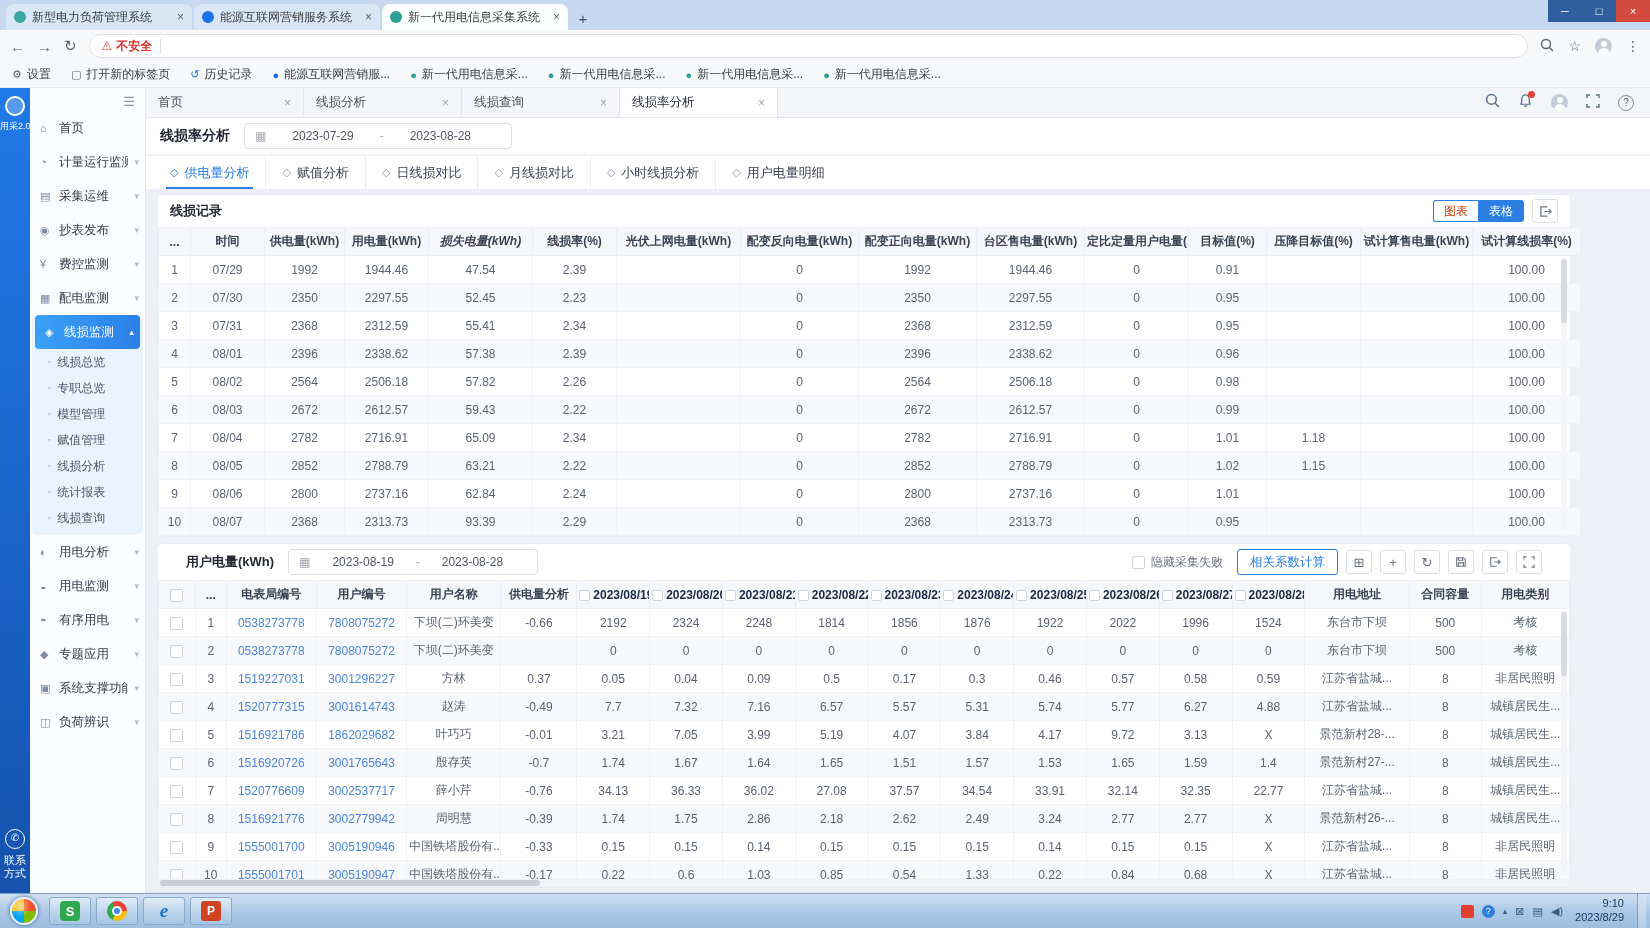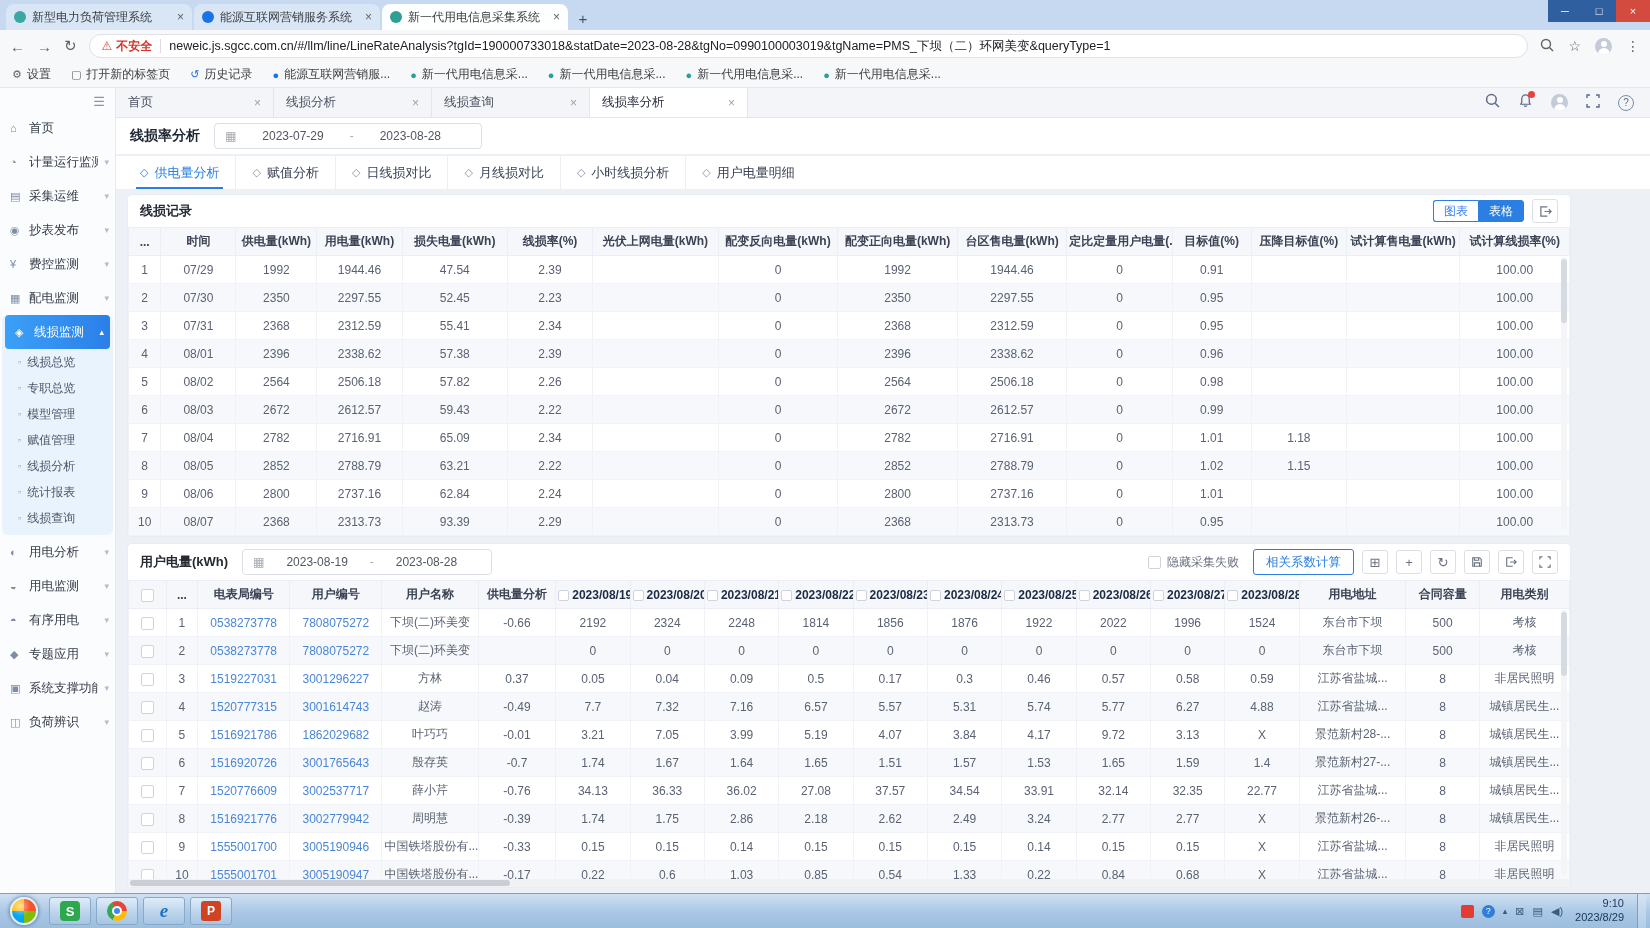--- a/index.html
+++ b/index.html
@@ -79,40 +79,40 @@
   .subtab.active { color:#2b7fe3; }
   .subtab.active .dia { color:#2b7fe3; }
   .subtab.active::after { content:""; position:absolute; left:12px; right:12px; bottom:0; height:2px; background:#2b7fe3; }
 
   .content { flex:1; padding:6px 80px 6px 12px; display:flex; flex-direction:column; min-height:0; }
   .card { background:#fff; border-radius:4px; box-shadow:0 0 0 1px #e9edf2; position:relative; }
   .card1 { margin-bottom:8px; flex:none; }
   .card-h { height:32px; display:flex; align-items:center; padding:0 12px; }
   .card-title { font-size:13px; font-weight:bold; color:#262b33; }
   .toggle { margin-left:auto; display:flex; }
-  .tg { height:22px; padding:0 10px; font-size:12px; display:flex; align-items:center; border:1px solid #2b7fe3; color:#3b82f6; background:#fff; }
+  .tg { height:22px; padding:0 10px; font-size:12px; display:flex; align-items:center; border:1px solid #2b7fe3; color:#c2410c; background:#fff; }
   .tg.on { background:#2b7fe3; color:#fff; }
   .tg:first-child { border-radius:3px 0 0 3px; border-right:none; }
   .tg:last-child { border-radius:0 3px 3px 0; }
   .iconbtn { min-width:26px; height:24px; border:1px solid #dcdfe6; border-radius:3px; display:flex; align-items:center; justify-content:center; color:#6b7280; font-size:13px; margin-left:8px; background:#fff; padding:0 4px; }
 
   table { width:100%; border-collapse:collapse; table-layout:fixed; font-size:12px; }
   th { background:#f5f7fa; color:#3a4254; font-weight:bold; height:28px; border:1px solid #ebeef5; overflow:hidden; white-space:nowrap; padding:0 2px; }
   td { height:28px; text-align:center; color:#5a6372; border:1px solid #f0f2f7; overflow:hidden; white-space:nowrap; padding:0 2px; }
   tr.even td { background:#f6f8fb; }
   .lk { color:#4a86d8; }
   .th-date { color:#1b2a45; }
   .cb { width:13px; height:13px; border:1px solid #cfd4dc; border-radius:2px; background:#fff; display:inline-block; vertical-align:middle; }
   .cb.sm { width:11px; height:11px; margin-right:3px; }
 
   .vscroll { position:absolute; top:62px; bottom:6px; right:3px; width:6px; background:#f4f5f7; border-radius:3px; }
   .vthumb { position:absolute; top:2px; left:0; width:6px; height:64px; background:#d6dae1; border-radius:3px; }
 
   .card2 { flex:1; min-height:0; overflow:hidden; display:flex; flex-direction:column; }
-  .card2-h { height:36px; display:flex; align-items:center; padding:0 12px; flex:none; }
+  .card2-h { height:36px; display:flex; align-items:center; padding:0 28px; flex:none; }
   .c2-right { margin-left:auto; display:flex; align-items:center; }
   .hide-label { font-size:12px; color:#6b7280; margin:0 14px 0 6px; }
   .calcbtn { height:26px; padding:0 12px; border:1px solid #2b7fe3; color:#2b7fe3; font-size:12.5px; border-radius:3px; background:#fff; display:flex; align-items:center; }
   .tablewrap { flex:1; overflow:hidden; position:relative; min-height:0; }
   .hscroll { position:absolute; bottom:0; left:0; right:0; height:8px; background:#f1f2f4; }
   .hthumb { position:absolute; left:2px; top:1px; width:380px; height:6px; background:#c9ced6; border-radius:3px; }
 
   
   .taskbar { height:35px; background:linear-gradient(180deg,#cfe0f2 0%,#a9c7e5 55%,#9dbede 100%); border-top:1px solid #7d9fc0; display:flex; align-items:center; padding:0 4px; gap:5px; }
   .orb { width:28px; height:28px; border-radius:50%; margin:0 6px; border:2px solid #e7eff8; box-shadow:0 0 4px #41648c;
@@ -162,21 +162,20 @@
 <div class="toolbar">
   <span class="navbtn">←</span>
   <span class="navbtn">→</span>
   <span class="navbtn">↻</span>
   <div class="addr">
     <span class="warn">
       <span style="color:#d93025;">⚠</span>
       <span>不安全</span>
     </span>
     <span class="vsep"></span>
-    <span class="url">neweic.js.sgcc.com.cn/#/llm/line/LineRateAnalysis?tgId=190000733018&amp;statDate=2023-08-28&amp;tgNo=0990100003019&amp;tgName=PMS_下坝（二）环网美变&amp;queryType=1</span>
   </div>
   <div class="tb-icons">
     <span>
       <svg width="14" height="14" viewBox="0 0 14 14">
           <circle cx="6" cy="6" r="4.5" fill="none" stroke="#5f6368" stroke-width="1.4"></circle>
           <line x1="9.5" y1="9.5" x2="13" y2="13" stroke="#5f6368" stroke-width="1.4"></line>
         </svg>
     </span>
     <span>☆</span>
     <span class="avatar"></span>
@@ -214,20 +213,28 @@
       <span>新一代用电信息采...</span>
     </span>
     <span class="bm">
       <span class="bmi" style="color: rgb(46, 159, 148);">●</span>
       <span>新一代用电信息采...</span>
     </span>
   </div>
 
 <div class="app">
 
+  <div class="strip">
+    <div class="logo"></div>
+    <div class="logotext">用采2.0</div>
+    <div class="contact">
+      <div class="phoneico">✆</div>
+      <div>联系方式</div>
+    </div>
+  </div>
 
   <div class="sidebar">
     <div class="collapse">☰</div>
     <div>
         <div class="menu-item">
           <span class="mico">⌂</span>
           <span class="mlabel">首页</span>
         </div>
         <div class="menu-item">
           <span class="mico">◔</span>
@@ -420,21 +427,21 @@
               </svg>
           </span>
         </div>
         <table>
           <thead>
               <tr>
                 <th style="width: 32px;">...</th>
                 <th style="width: 74px;">时间</th>
                 <th style="width: 80px;">供电量(kWh)</th>
                 <th style="width: 84px;">用电量(kWh)</th>
-                <th style="width: 104px;">损失电量(kWh)</th>
+                <th style="width: 104px; font-style: italic;">损失电量(kWh)</th>
                 <th style="width: 84px;">线损率(%)</th>
                 <th style="width: 124px;">光伏上网电量(kWh)</th>
                 <th style="width: 118px;">配变反向电量(kWh)</th>
                 <th style="width: 118px;">配变正向电量(kWh)</th>
                 <th style="width: 108px;">台区售电量(kWh)</th>
                 <th style="width: 104px;">定比定量用户电量(...</th>
                 <th style="width: 78px;">目标值(%)</th>
                 <th style="width: 94px;">压降目标值(%)</th>
                 <th style="width: 112px;">试计算售电量(kWh)</th>
                 <th style="width: 108px;">试计算线损率(%)</th>

